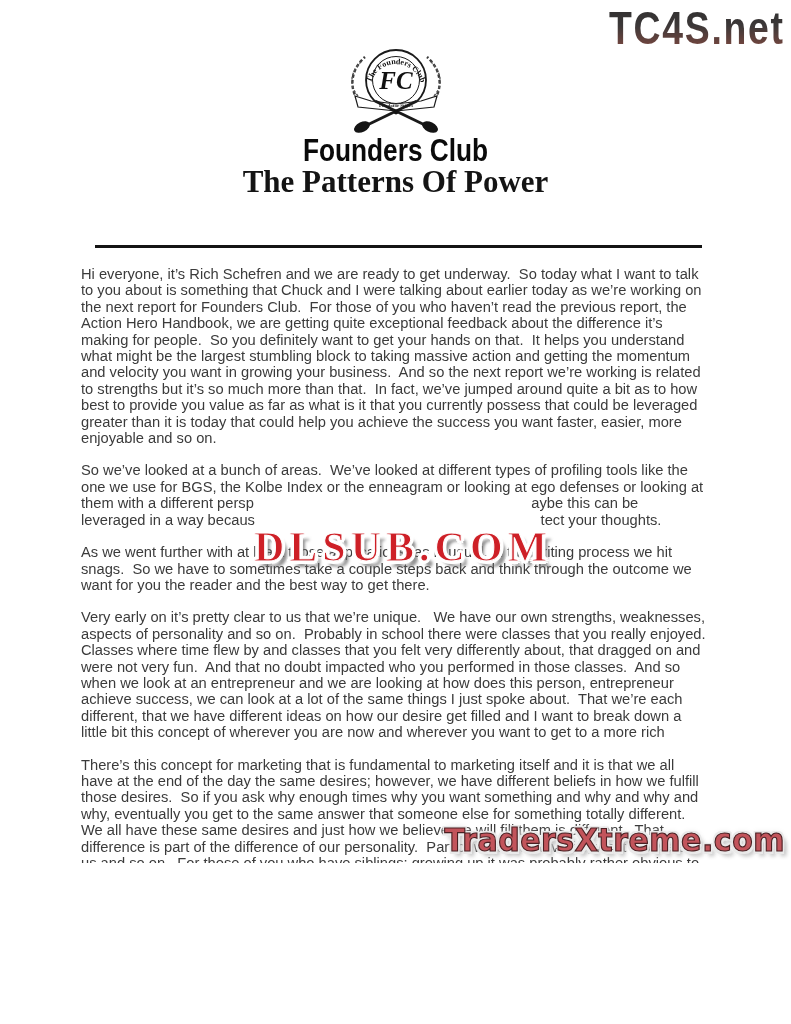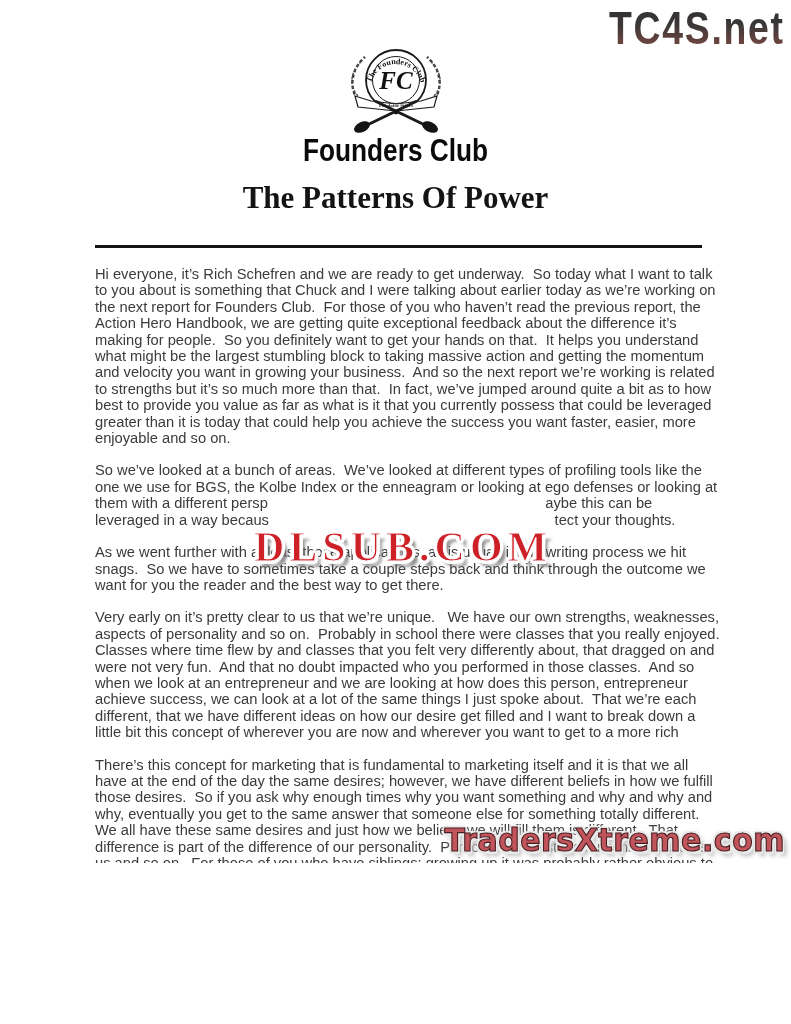--- a/index.html
+++ b/index.html
@@ -23,30 +23,30 @@
   .emblem{position:absolute;top:44px;left:0;right:0;text-align:center;}
   
   .t1{
     position:absolute;top:132px;left:0;right:0;text-align:center;
     font-weight:700;font-size:32px;color:#0a0a0a;
     transform:scaleX(0.82);transform-origin:center;
     letter-spacing:0px;margin:0;
   }
   .t2{
     position:absolute;top:164px;left:0;right:0;text-align:center;
-    font-family:"Liberation Serif",serif;font-weight:700;font-size:31px;color:#141414;margin:16px;
+    font-family:"Liberation Serif",serif;font-weight:700;font-size:31px;color:#141414;margin:0;
   }
   .t3{
     position:absolute;top:202px;left:0;right:0;text-align:center;
     font-weight:700;font-size:17px;color:#111;margin:0;white-space:pre;
   }
   .rule{position:absolute;top:245px;left:95px;width:607px;height:3px;background:#141414;}
   
   .body-text{
-    position:absolute;top:266px;left:95px;
+    position:absolute;top:266px;left:81px;
     font-size:14.7px;line-height:16.4px;color:#3b3b3b;
   }
   .para{white-space:pre;margin:0 0 16px 0;}
   
   .watermark{
     position:absolute;top:489px;left:254px;
     font-family:"Liberation Serif",serif;font-weight:700;
     font-size:42px;letter-spacing:5px;color:var(--watermark-red);
     transform:scaleY(1.02);transform-origin:top left;
     -webkit-text-stroke:1px #ffffff;

